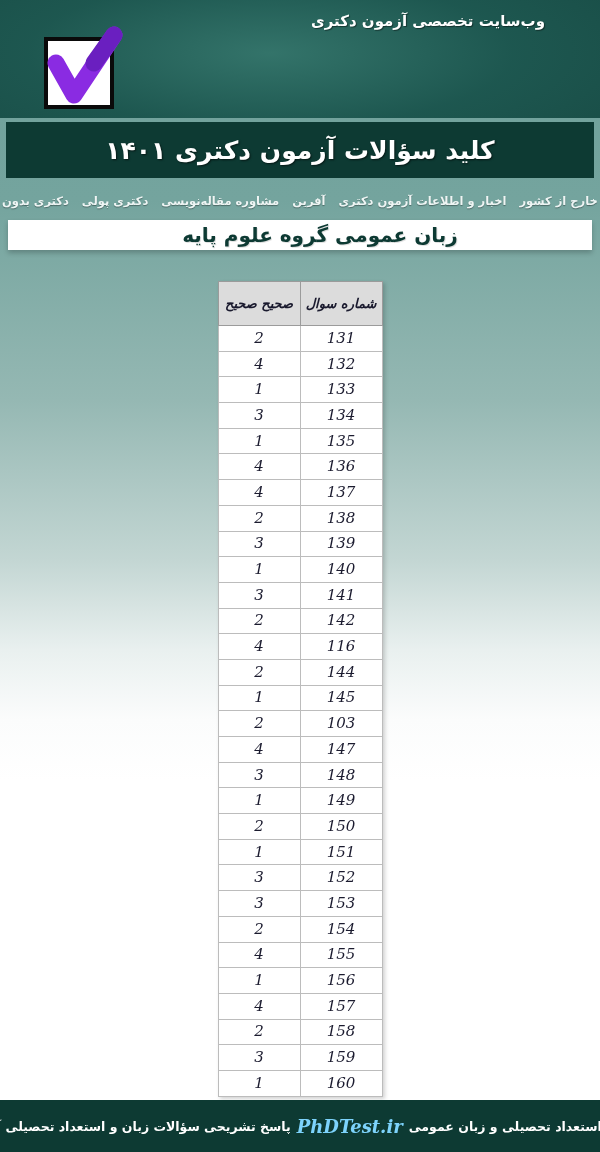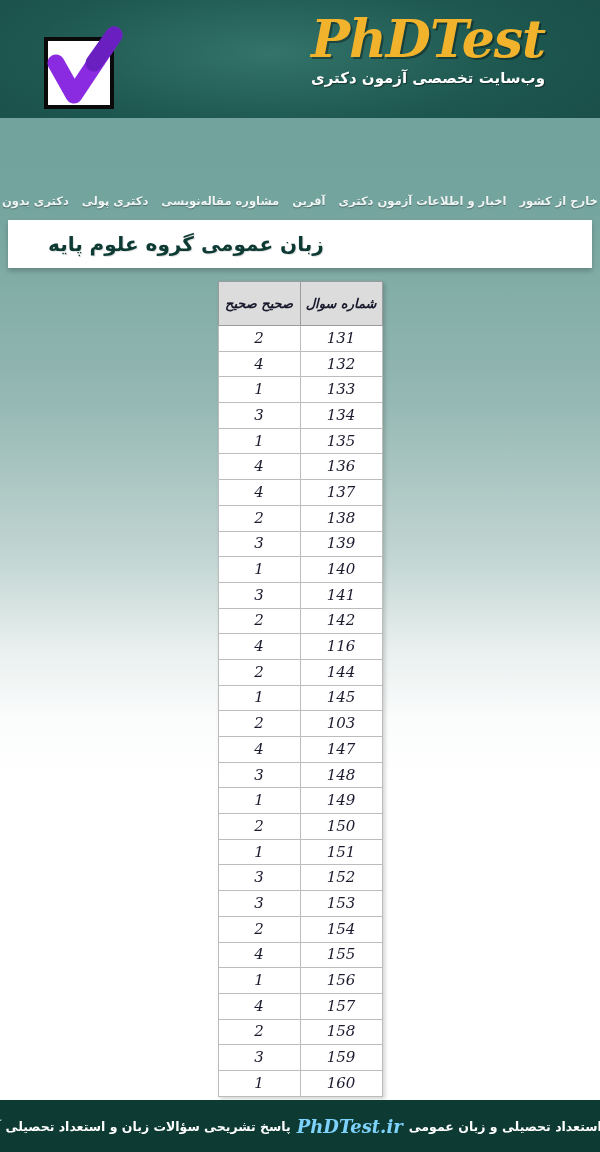--- a/index.html
+++ b/index.html
@@ -142,25 +142,25 @@
     text-decoration: none;
     text-shadow: 0 1px 1px rgba(0,0,0,0.35);
   }
 
   
   .subbanner {
     position: absolute;
     left: 8px;
     right: 8px;
     top: 220px;
-    height: 48px;
+    height: 30px;
     background: #ffffff;
     display: flex;
     align-items: center;
-    justify-content: flex-end;
+    justify-content: center;
     box-shadow: 0 3px 5px rgba(0,0,0,0.22);
     padding-left: 40px;
   }
   .subbanner h2 {
     font-size: 20px;
     font-weight: bold;
     color: #0d3a33;
     text-shadow: 1px 1px 0 rgba(0,0,0,0.12);
   }
 
@@ -245,26 +245,28 @@
 
     <div class="logo-mark">
       <div class="logo-box"></div>
       <svg class="logo-check" width="88" height="84" viewBox="0 0 88 84">
         <path d="M18 38 L36 70 L76 10" stroke="#8a2be2" stroke-width="17" stroke-linecap="round" stroke-linejoin="round" fill="none"></path>
         <path d="M56 38 L76 10" stroke="#6a1fc0" stroke-width="17" stroke-linecap="round" fill="none"></path>
       </svg>
     </div>
 
     <div class="brand">
-      <div class="brand-name">PhDTest</div>
       <div class="brand-tag">وب‌سایت تخصصی آزمون دکتری</div>
     </div>
 
   </div>
 
+  <div class="title-band">
+    <h1>کلید سؤالات آزمون دکتری ۱۴۰۱</h1>
+  </div>
 
   <nav class="navbar">
     <a class="nav-link" href="#">دکتری خارج از کشور</a>
     <a class="nav-link" href="#">اخبار و اطلاعات آزمون دکتری</a>
     <a class="nav-link" href="#">آفرین</a>
     <a class="nav-link" href="#">مشاوره مقاله‌نویسی</a>
     <a class="nav-link" href="#">دکتری پولی</a>
     <a class="nav-link" href="#">دکتری بدون آزمون</a>
   </nav>
 

